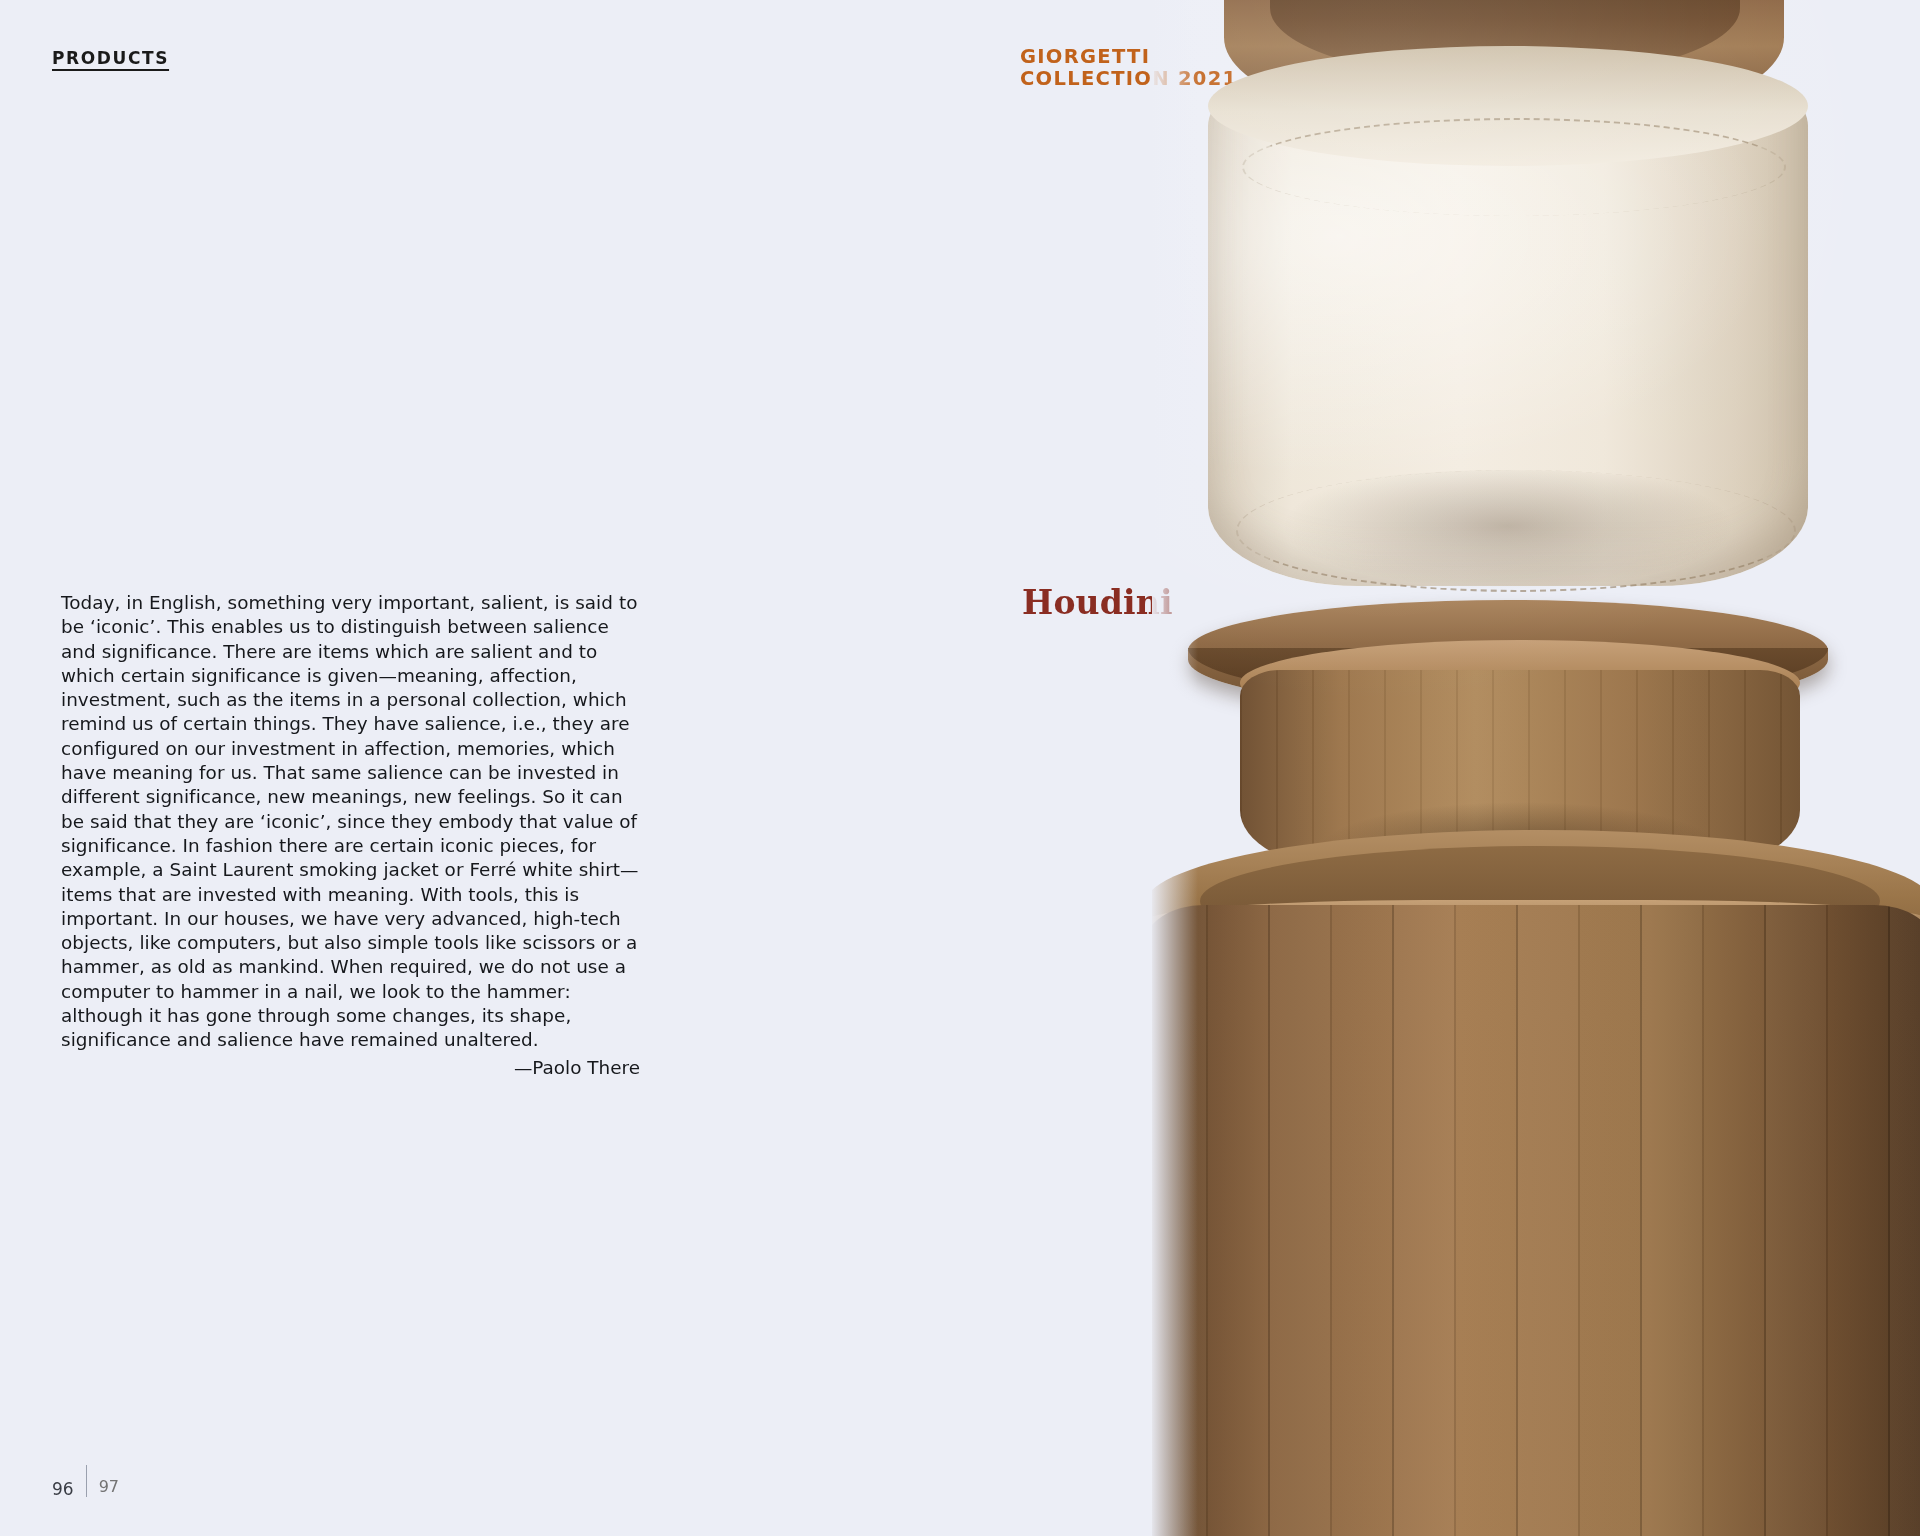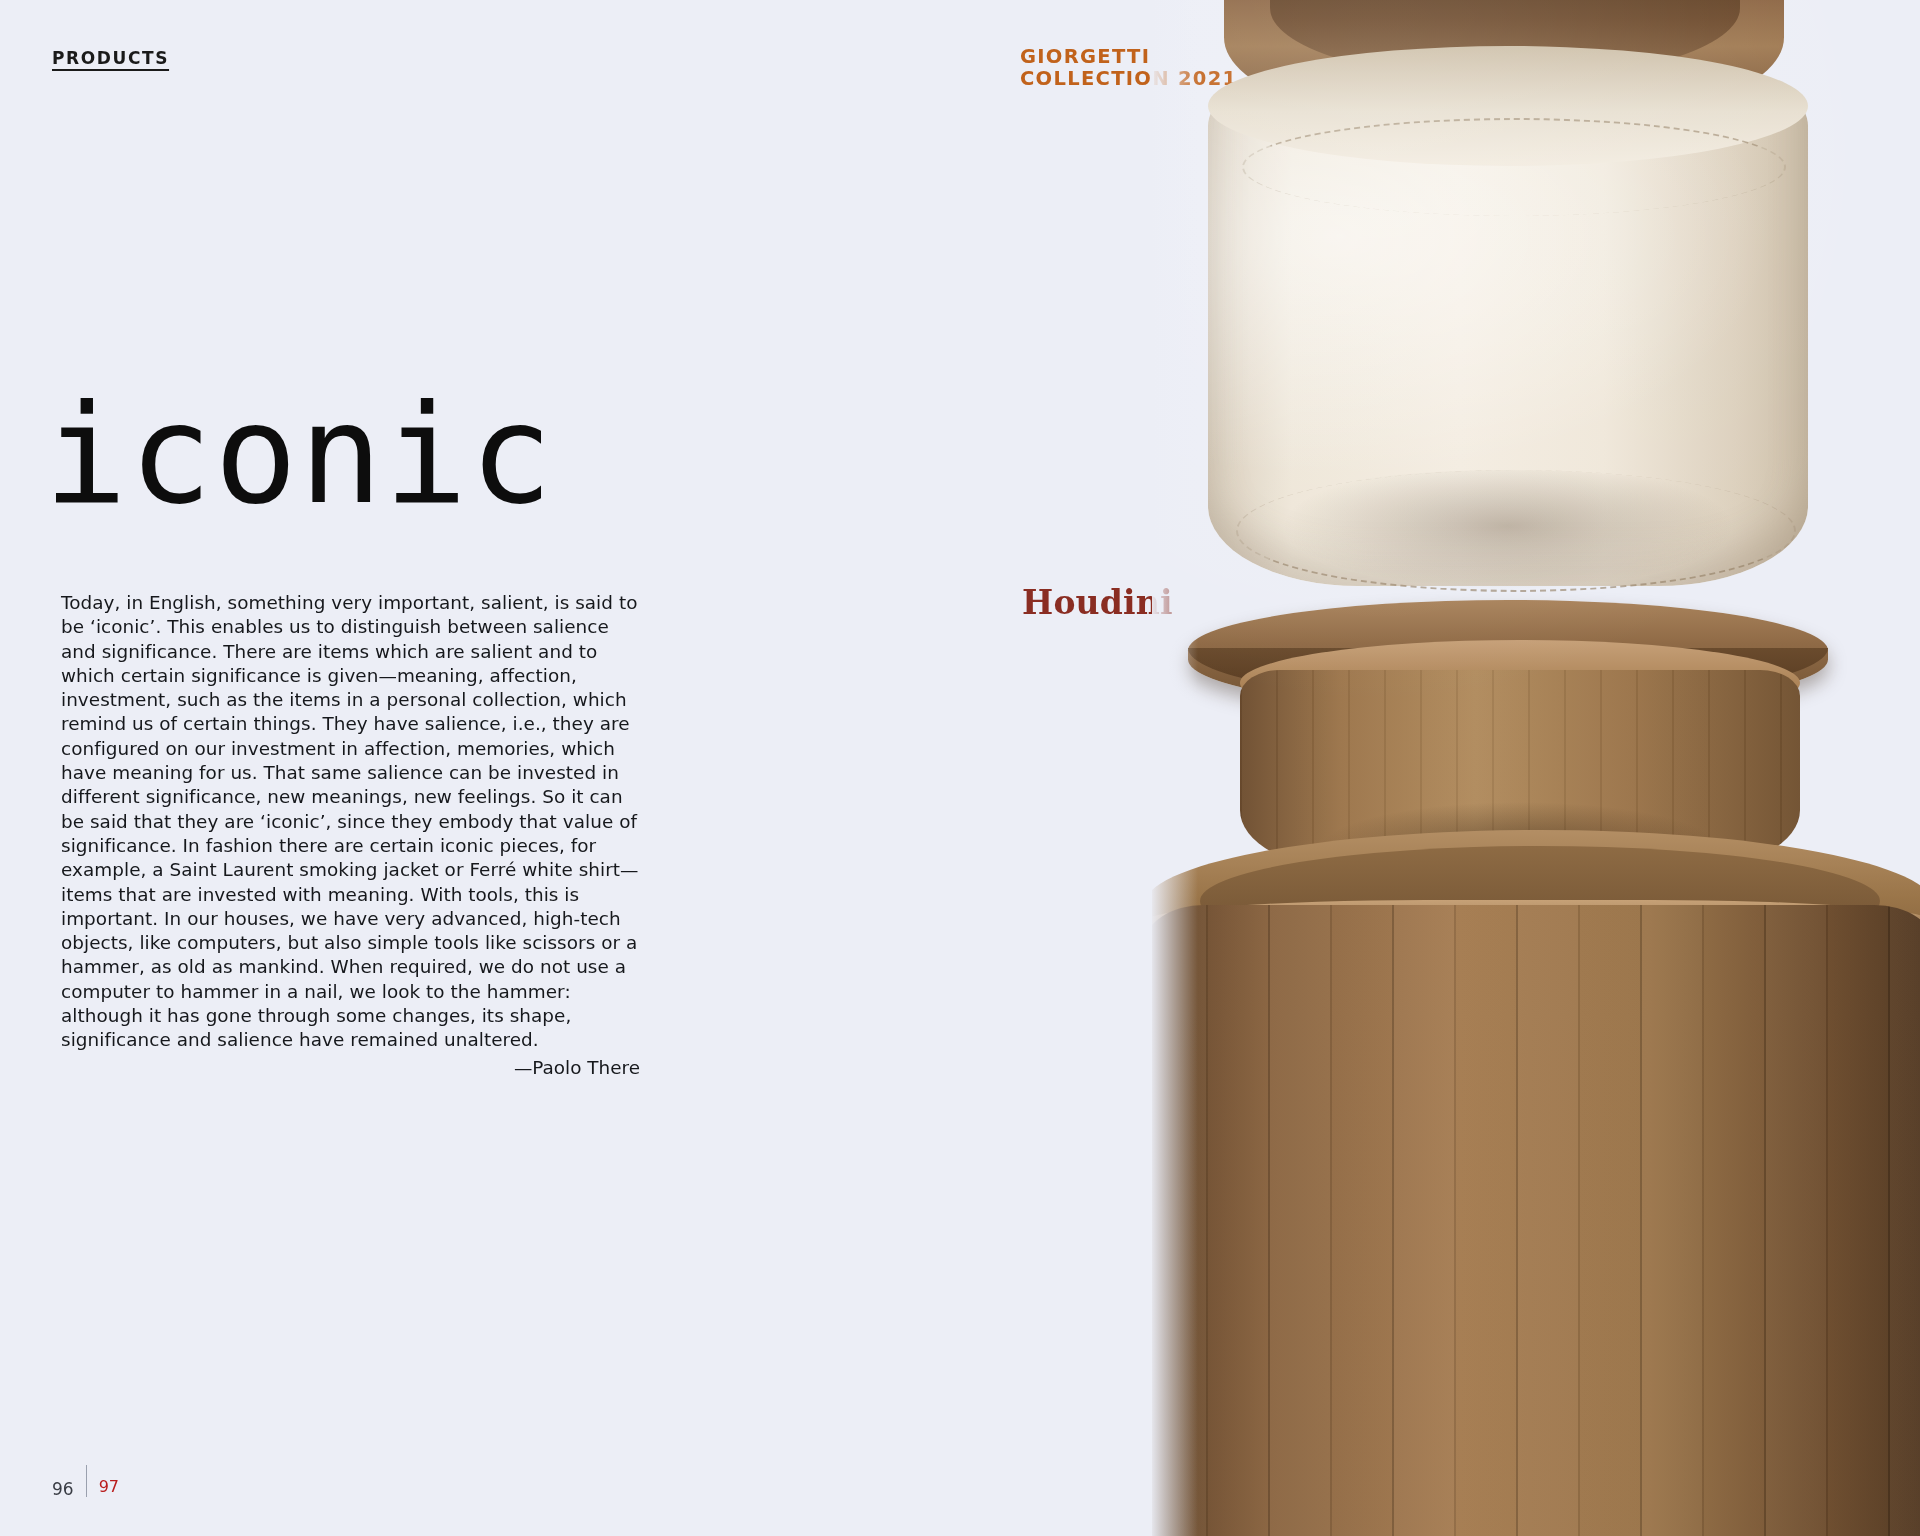--- a/index.html
+++ b/index.html
@@ -92,21 +92,21 @@
   }
   .folio .rule {
     width: 1px;
     height: 32px;
     background: #9aa0ae;
     margin: 0 2px 1px 2px;
   }
   .folio .num-right {
     font-family: "DejaVu Sans", sans-serif;
     font-size: 16px;
-    color: #b91c1c;
+    color: #737373;
     line-height: 1;
     padding-bottom: 3px;
   }
   
   .gutter {
     position: absolute;
     left: 964px;
     top: 0;
     width: 2px;
     height: 1536px;
@@ -329,21 +329,20 @@
 </style>
 </head>
 <body>
 
 <div class="spread">
 
   <div class="page-left">
 
     <div class="kicker">PRODUCTS</div>
 
-    <div class="headline">iconic</div>
 
     <div class="body-copy">
       <p>Today, in English, something very important, salient, is said to be ‘iconic’. This enables us to distinguish between salience and significance. There are items which are salient and to which certain significance is given—meaning, affection, investment, such as the items in a personal collection, which remind us of certain things. They have salience, i.e., they are configured on our investment in affection, memories, which have meaning for us. That same salience can be invested in different significance, new meanings, new feelings. So it can be said that they are ‘iconic’, since they embody that value of significance. In fashion there are certain iconic pieces, for example, a Saint Laurent smoking jacket or Ferré white shirt—items that are invested with meaning. With tools, this is important. In our houses, we have very advanced, high-tech objects, like computers, but also simple tools like scissors or a hammer, as old as mankind. When required, we do not use a computer to hammer in a nail, we look to the hammer: although it has gone through some changes, its shape, significance and salience have remained unaltered.</p>
     </div>
 
     <div class="attribution">—Paolo There</div>
 
     <div class="folio">
       <span class="num-left">96</span>
       <span class="rule"></span>

